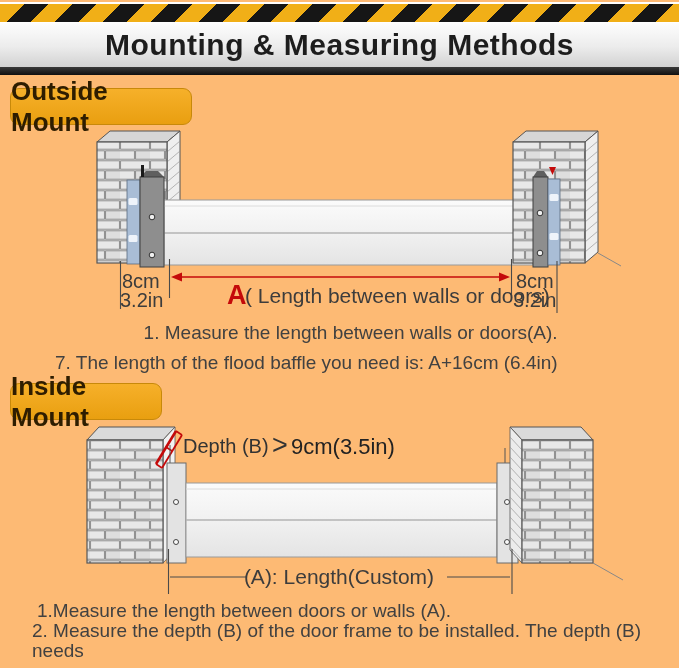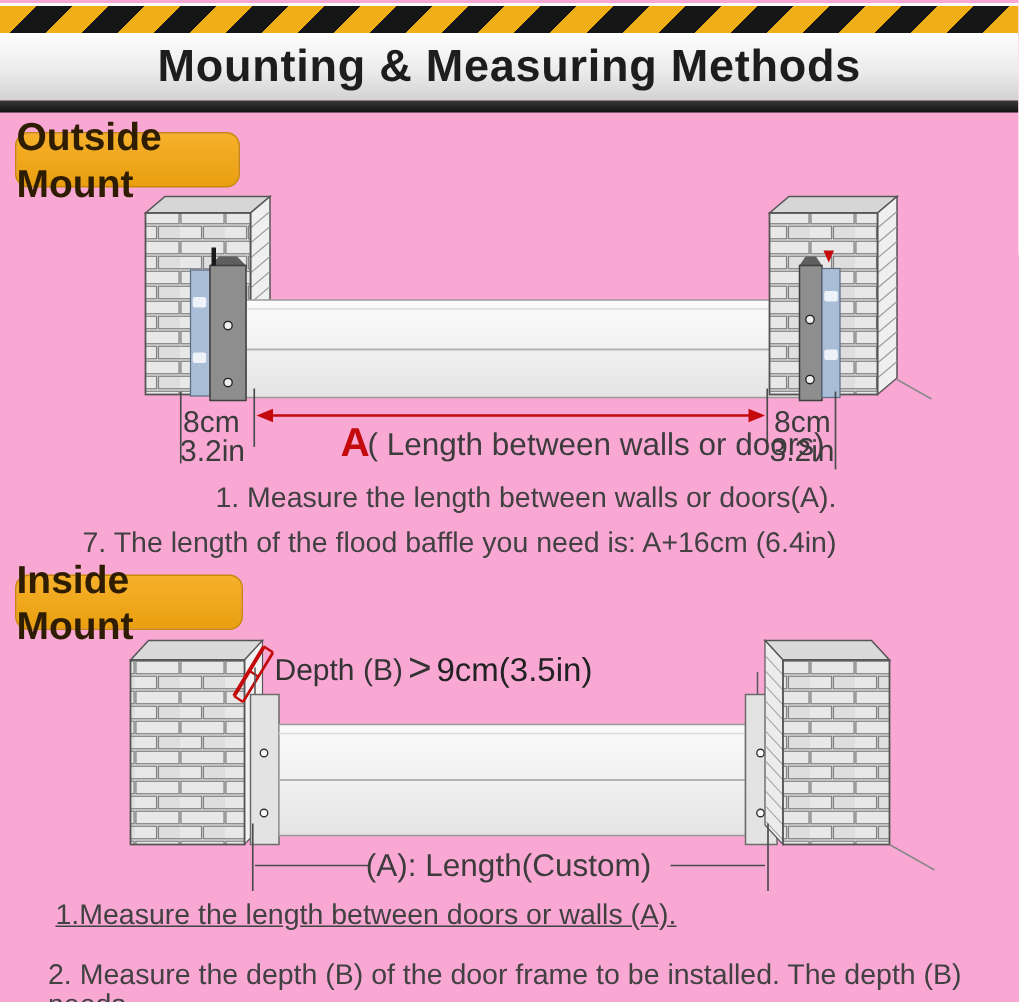--- a/index.html
+++ b/index.html
@@ -1,43 +1,43 @@
 <!DOCTYPE html>
 <html><head>
 <meta charset="utf-8">
 <style>
   html,body{margin:0;padding:0;background:#ffffff;}
-  .page{position:relative;width:679px;height:668px;background:#f9a8d4;overflow:hidden;
+  .page{position:relative;width:679px;height:668px;background:#fdba74;overflow:hidden;
         font-family:"Liberation Sans",sans-serif;}
   
   .hazard{position:absolute;top:2px;left:0;width:679px;height:20px;
           background:repeating-linear-gradient(135deg,#f1af17 0 17px,#161616 17px 34px);
           border-top:2px solid #ffffff;}
   .banner{position:absolute;top:22px;left:0;width:679px;height:45px;
           background:linear-gradient(180deg,#fefefe 0%,#ececec 55%,#d2d2d2 100%);
           display:flex;align-items:center;justify-content:center;
           box-shadow:inset 0 1px 0 #ffffff;}
   .banner .title{font-size:30px;font-weight:bold;color:#1d1d1d;letter-spacing:.5px;}
   .darkbar{position:absolute;top:67px;left:0;width:679px;height:8px;
            background:linear-gradient(180deg,#3a3a3a,#101010);}
   
   .badge{position:absolute;left:10px;height:37px;border-radius:9px;
          background:linear-gradient(180deg,#f6b02a,#e99f10);
          border:1px solid #c8890a;box-sizing:border-box;
          display:flex;align-items:center;justify-content:center;
          font-size:26px;font-weight:600;color:#2e1d00;}
-  .badge.outside{top:88px;width:150px;}
+  .badge.outside{top:88px;width:182px;}
   .badge.inside{top:383px;width:152px;justify-content:center;}
   
   .diagram{position:absolute;left:0;width:679px;}
   
   .instr{position:absolute;font-size:19px;color:#414141;line-height:30px;}
   .instr-outside{top:318px;left:55px;text-align:right;}
   .instr-bottom{top:601px;left:32px;line-height:20px;}
-  .instr-bottom .l1{padding-left:5px;margin-bottom:20px;text-decoration:underline;}
+  .instr-bottom .l1{padding-left:5px;margin-bottom:0;}
   .instr-bottom .l2{margin-bottom:4px;}
   svg text{font-family:"Liberation Sans",sans-serif;}
 </style>
 </head>
 <body>
 
 <div class="page">
 
   <div class="hazard"></div>
   <div class="banner">

